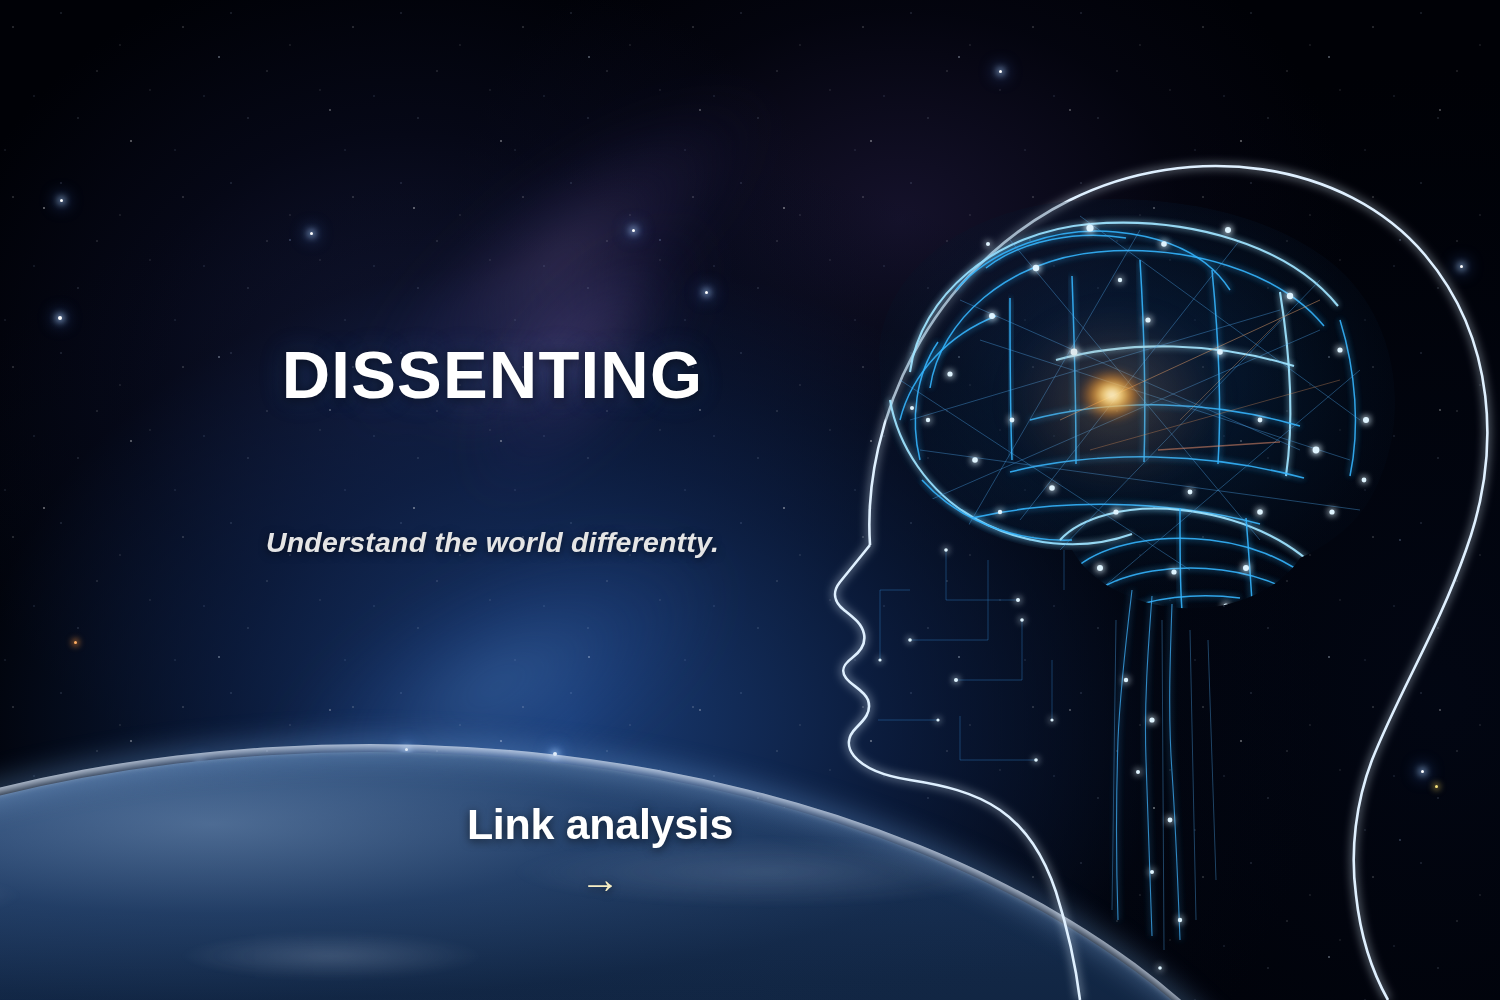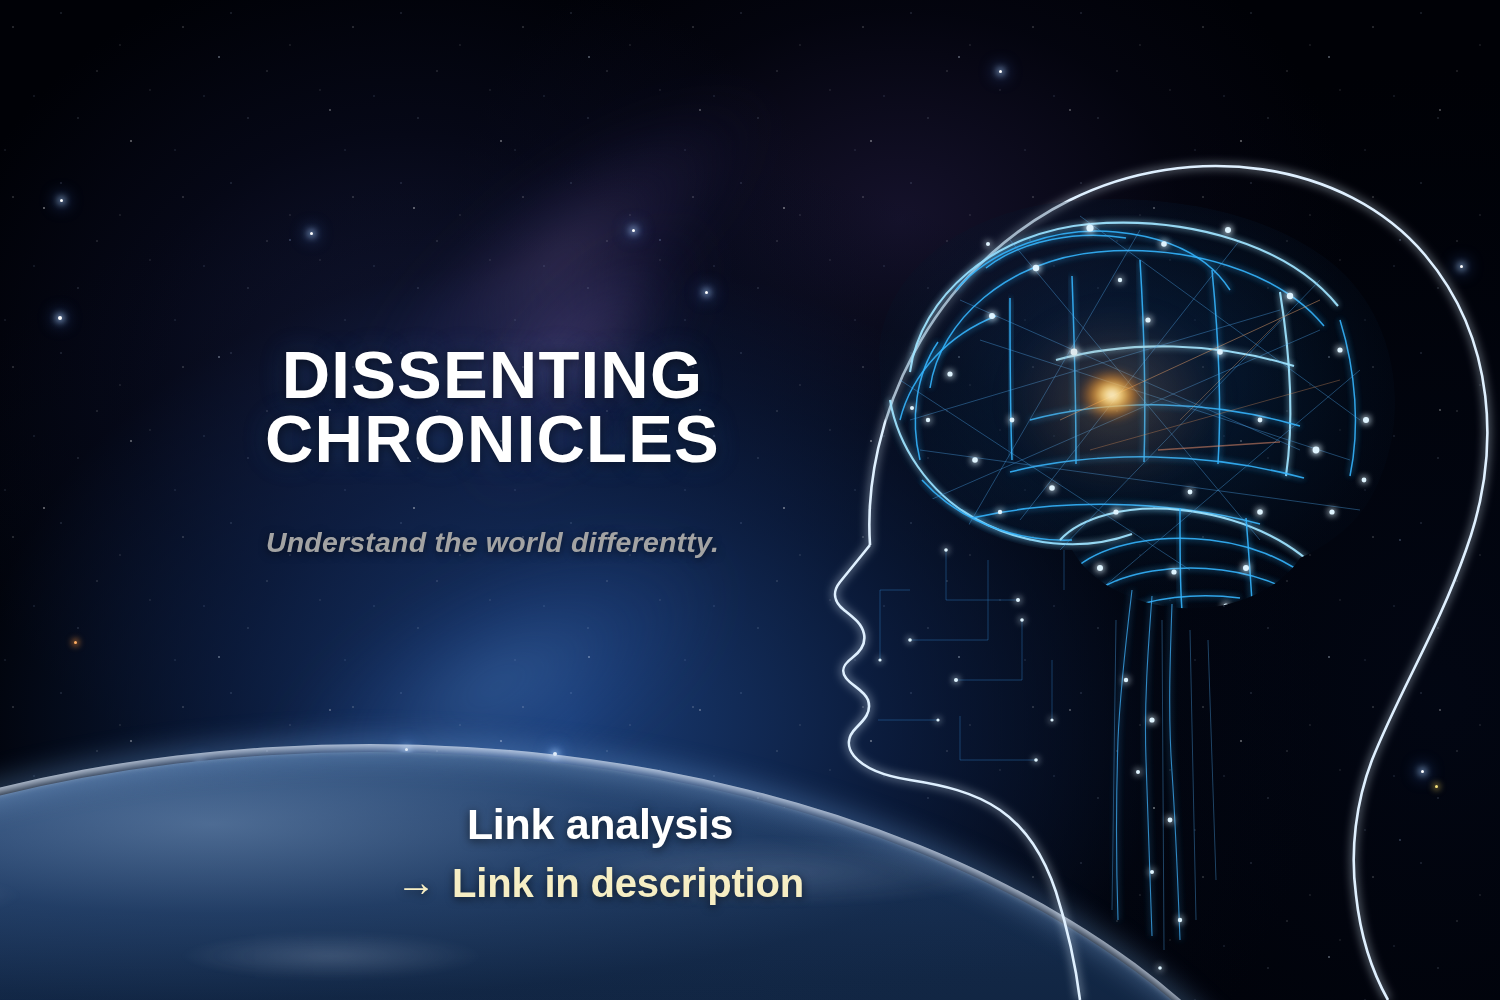--- a/index.html
+++ b/index.html
@@ -214,21 +214,21 @@
     font-weight: 700;
     letter-spacing: 1.2px;
     line-height: 0.96;
     text-shadow: 0 2px 12px rgba(0,0,0,0.55), 0 0 26px rgba(70,130,210,0.28);
   }
   #subtitle {
     position: absolute;
     left: 0; top: 526px;
     width: 985px;
     text-align: center;
-    color: #a3a3a3;
+    color: #e5e5e5;
     font-size: 28.5px;
     font-weight: 700;
     font-style: italic;
     letter-spacing: 0.2px;
     text-shadow: 0 2px 9px rgba(0,0,0,0.55);
   }
   #cta-block {
     position: absolute;
     left: 0; top: 800px;
     width: 1200px;
@@ -461,25 +461,23 @@
       <circle class="node" cx="178" cy="600" r="1.6"></circle>
       <circle class="node" cx="262" cy="500" r="1.8"></circle>
     </g>
   </svg>
 
   <div id="core-glow-wide"></div>
   <div id="core-glow"></div>
 
   <div id="title-block">
     <span class="title-line">DISSENTING</span>
-    <span class="title-line">CHRONICLES</span>
   </div>
   <div id="subtitle">Understand the world differentty.</div>
 
   <div id="cta-block">
     <span id="cta-primary">Link analysis</span>
     <div id="cta-link-row">
       <span id="cta-arrow">→</span>
-      <span id="cta-link">Link in description</span>
     </div>
   </div>
 
 </div>
 
 </body></html>

